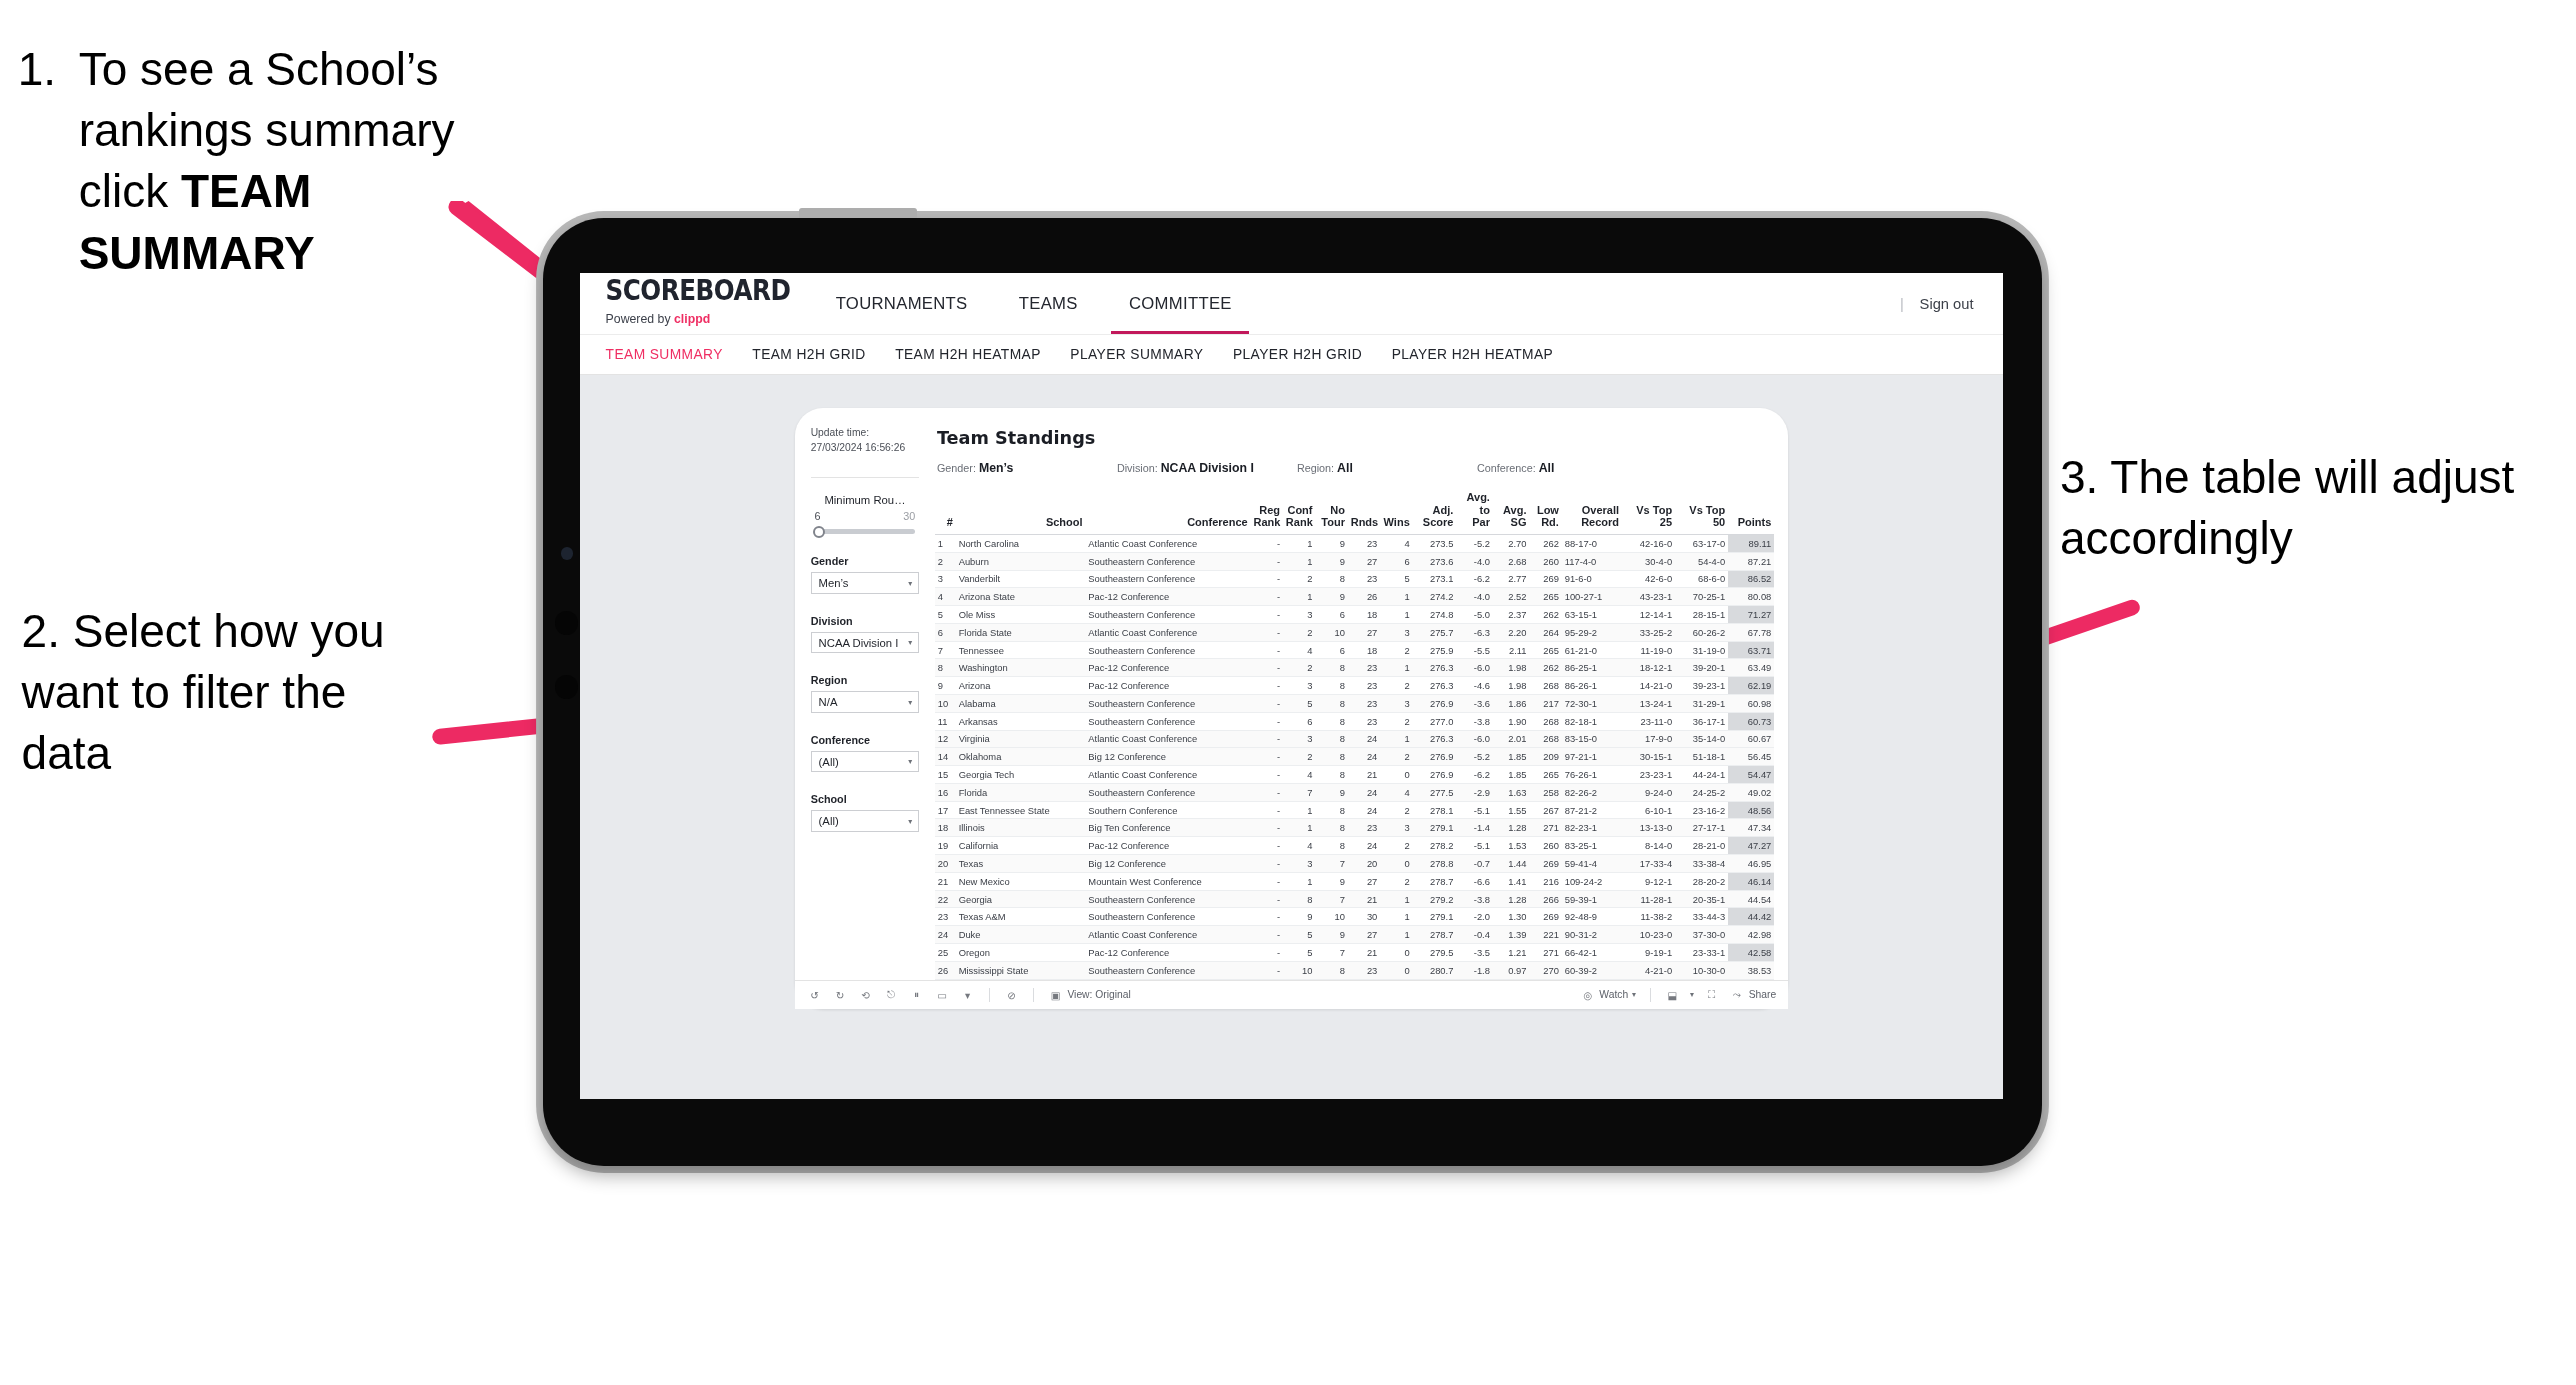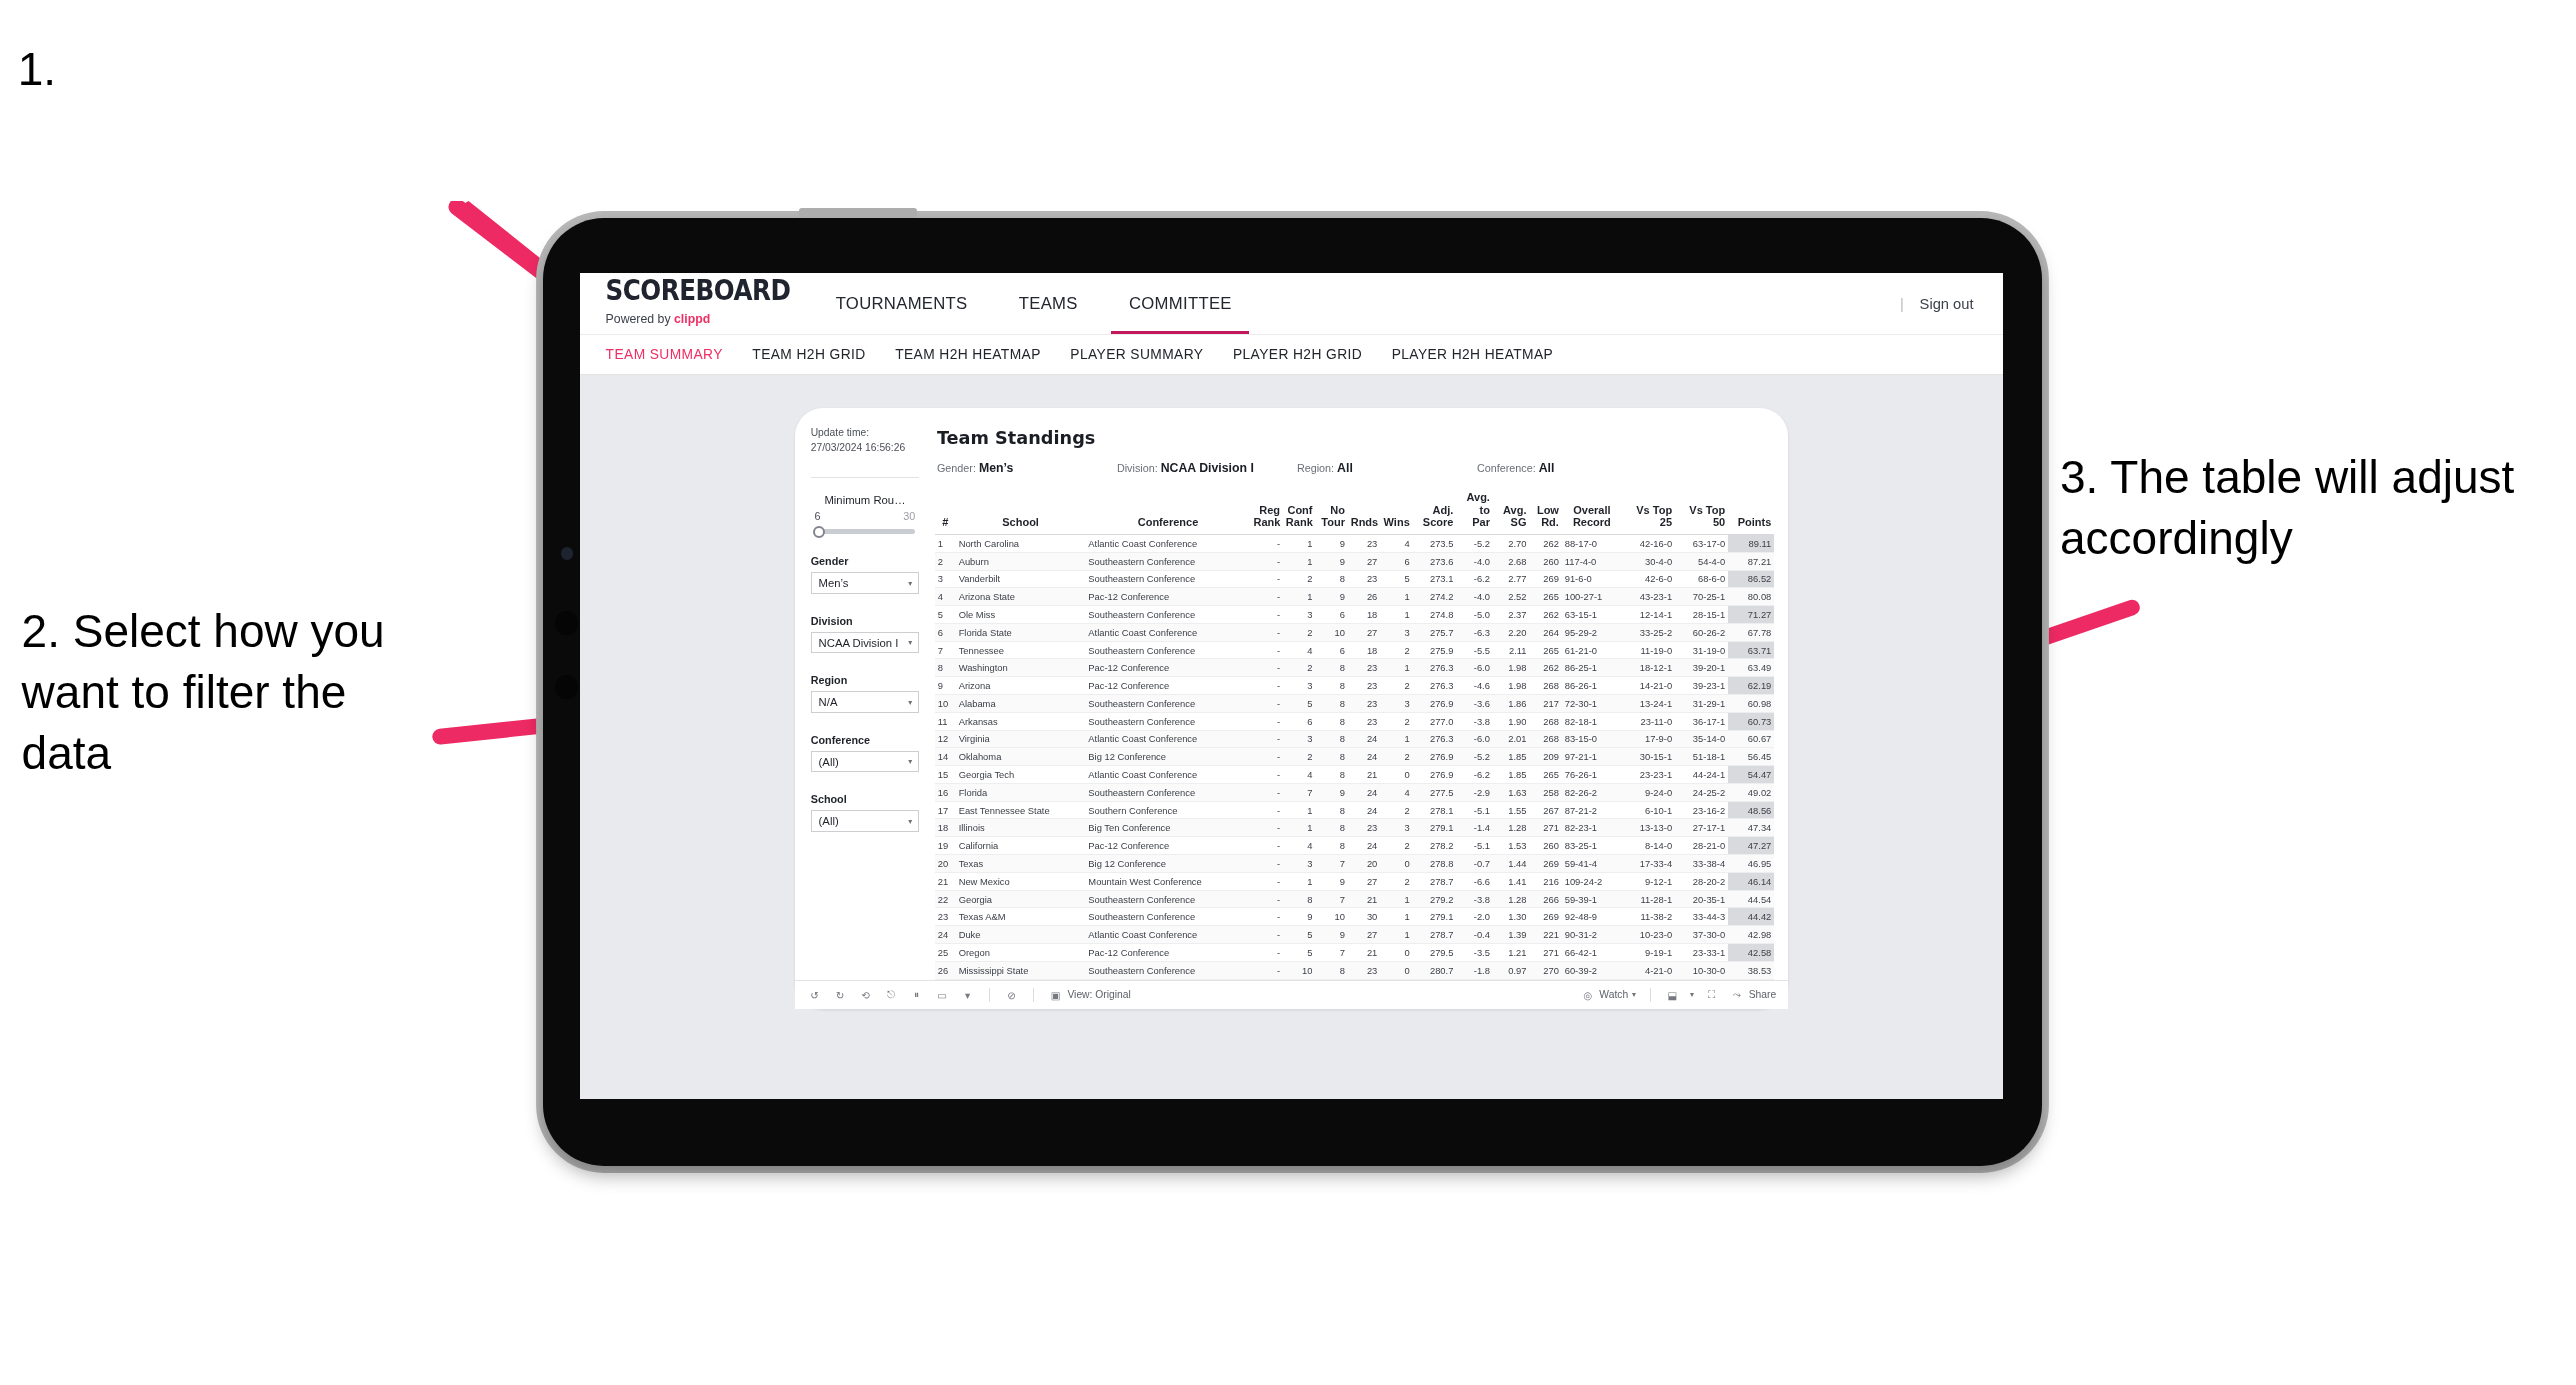--- a/index.html
+++ b/index.html
@@ -126,21 +126,21 @@
   .crit { display: flex; gap: 3px; margin: 0 0 13.8px 2px; font-size: 10.8px; color: #6a6e76; }
   .crit > div { width: 177px; }
   .crit b { color: #1a1d24; font-size: 12.3px; font-weight: 700; }
 
   table.standings { border-collapse: collapse; width: 100%; table-layout: fixed; }
   table.standings th {
     font-size: 11px; color: #1f2229; font-weight: 700; text-align: right;
     vertical-align: bottom; padding: 2px 2.9px 4.9px 2.9px; line-height: 1.15;
     border-bottom: 1px solid #d6d8dc;
   }
-  table.standings th.l { text-align: center; }
+  table.standings th.l { text-align: right; }
   table.standings td {
     font-size: 9.4px; color: #3a3e46; text-align: right;
     padding: 2.9px 2.9px; border-bottom: 1px solid #eceef0; white-space: nowrap;
   }
   table.standings td.l { text-align: left; }
   table.standings tr.alt td { background: #fafafa; }
   td.pts, th.pts { background: #d8dadd; color: #1f2229; text-align: right; padding-right: 5.9px;}
   tr.alt td.pts { background: #d0d2d6; }
   th.pts { background: transparent; }
 
@@ -166,20 +166,21 @@
   .toolbar .grow { flex: 1; }
   .toolbar .lbl { display: flex; align-items: center; gap: 3.9px; cursor: pointer; }
 </style>
 </head>
 <body>
 
 <div id="stage">
 
   <div class="anno anno-1">
     <span class="num">1.</span>
+    <span class="body"><span>To see a School’s rankings summary click </span><b>TEAM SUMMARY</b></span>
   </div>
 
   <div class="anno anno-2">2. Select how you want to filter the data</div>
 
   <div class="anno anno-3">3. The table will adjust accordingly</div>
 
   <svg class="arrow" style="left:447px; top:201px;" width="206" height="162" viewBox="0 0 210 165">
     <polygon points="8,8 168,130 148,145 205,163 190,104 170,118 22,0" fill="#ED2A63"></polygon>
     <path d="M10,6 L175,132" stroke="#ED2A63" stroke-width="17" stroke-linecap="round"></path>
     <polygon points="205,163 142,146 168,112" fill="#ED2A63"></polygon>

